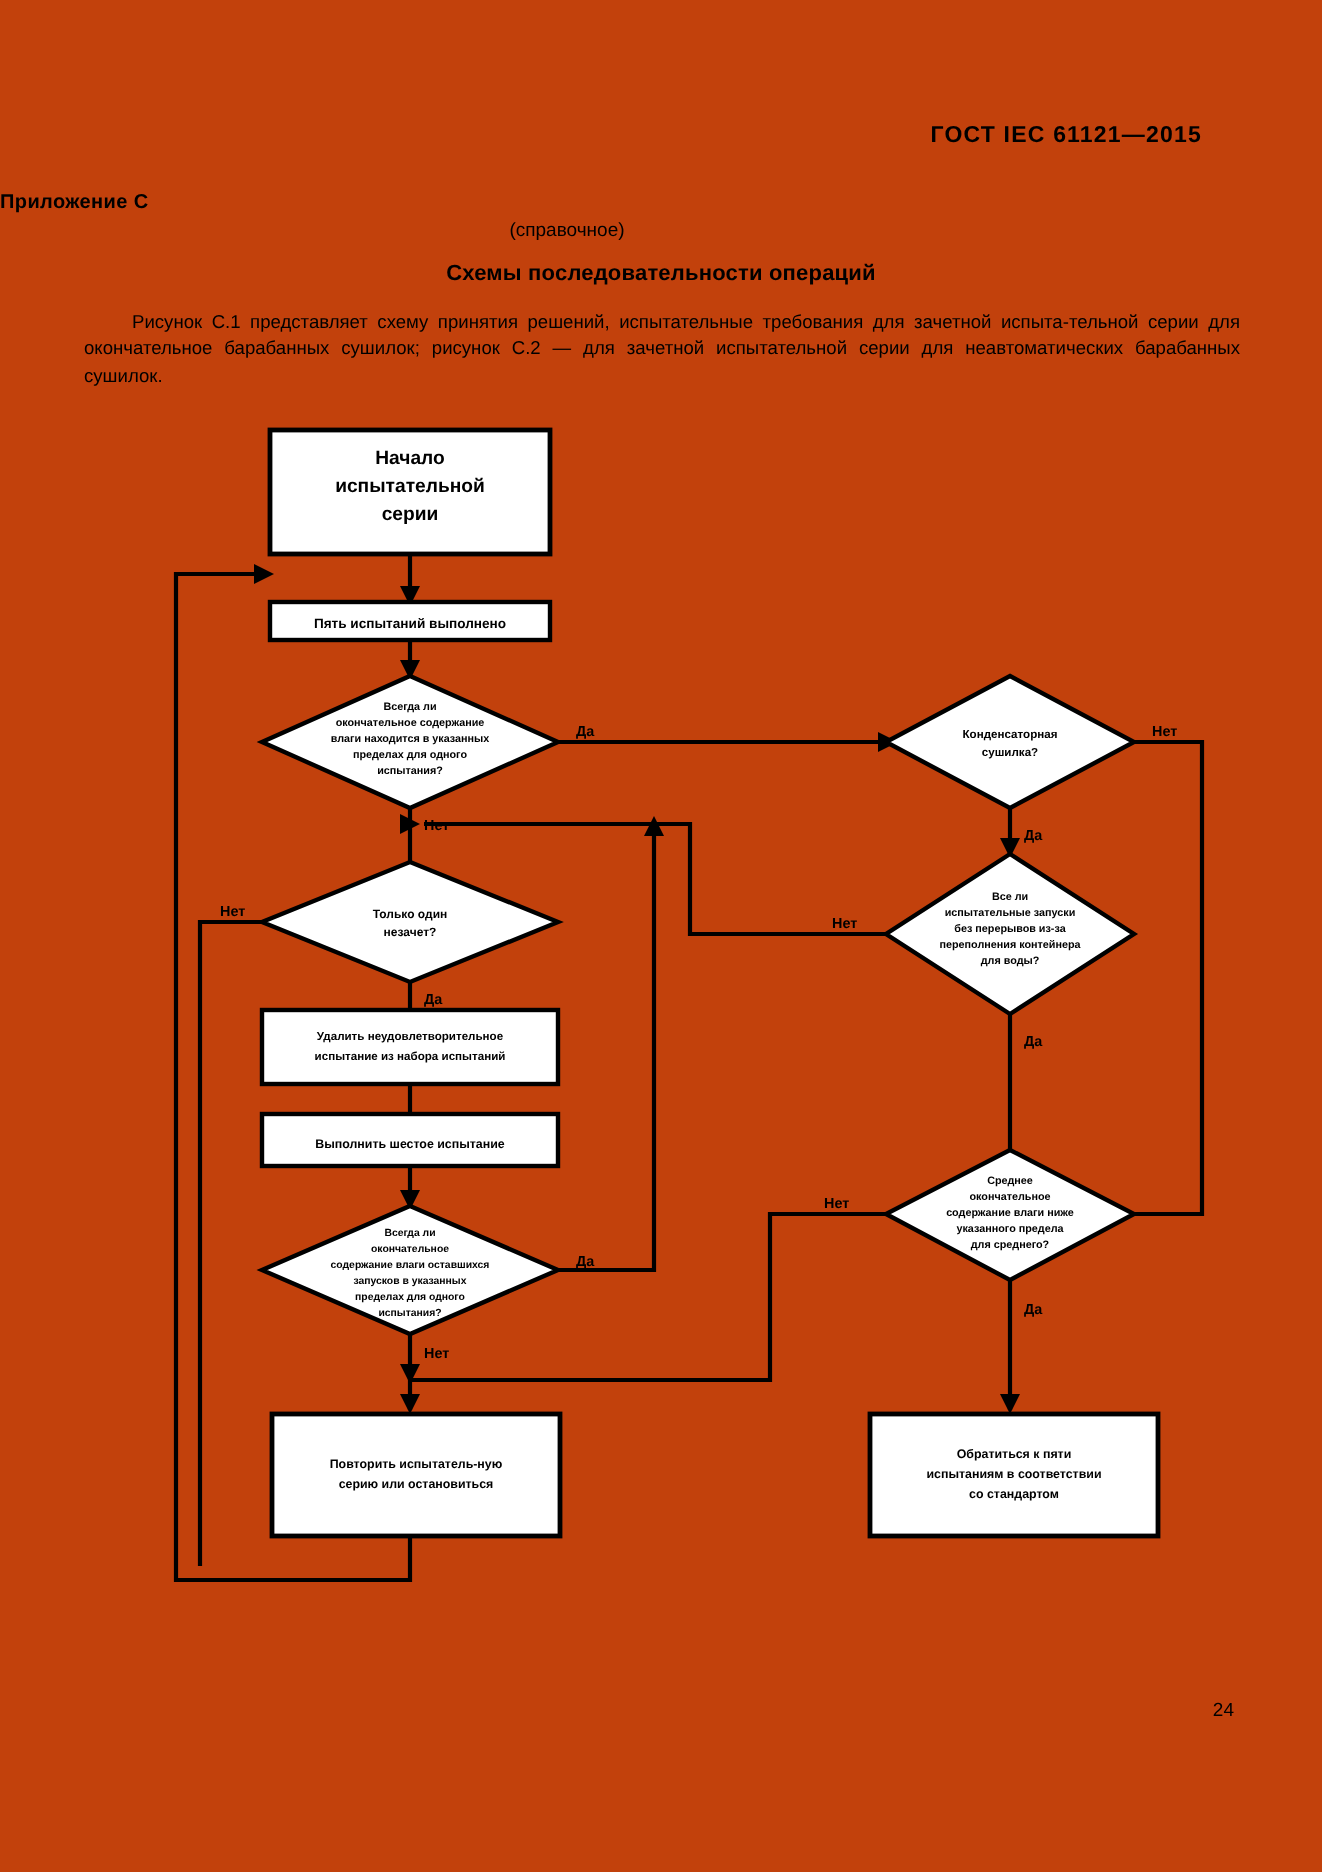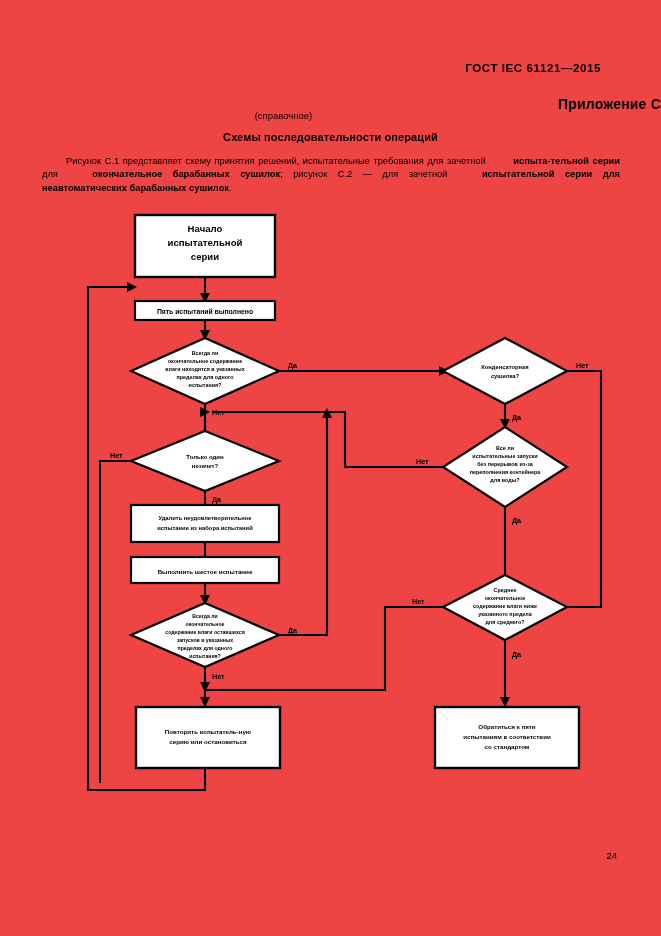--- a/index.html
+++ b/index.html
@@ -2,50 +2,50 @@
 <html><head>
 <meta charset="utf-8">
 <style>
   html,body{margin:0;padding:0;background:#ffffff;}
   body{
     width:661px;height:936px;position:relative;overflow:hidden;
     font-family:"Liberation Sans","DejaVu Sans",sans-serif;
     color:#000;
     -webkit-font-smoothing:none;
   }
-  .page{position:absolute;inset:0;background:#ef4444;}
+  .page{position:absolute;inset:0;background:#c2410c;}
 
   
   .doc-header{
     position:absolute;top:62px;right:60px;
     font-size:11.5px;font-weight:bold;letter-spacing:.6px;
     white-space:nowrap;
   }
 
   
   .annex-title{
-    position:absolute;top:96px;left:0;width:661px;text-align:right;
-    font-size:14px;font-weight:bold;letter-spacing:.2px;
+    position:absolute;top:96px;left:0;width:661px;text-align:left;
+    font-size:10px;font-weight:bold;letter-spacing:.2px;
   }
   .annex-sub{
     position:absolute;top:110px;left:0;width:567px;text-align:center;
     font-size:9.5px;
   }
   .section-title{
     position:absolute;top:131px;left:0;width:661px;text-align:center;
     font-size:11px;font-weight:bold;letter-spacing:.1px;
   }
 
   
   .intro{
     position:absolute;top:155px;left:42px;width:578px;
     font-size:9.3px;line-height:13.4px;text-align:justify;
     text-indent:24px;
   }
-  .intro b{font-weight:bold;margin-left:24px;}
+  .intro b{font-weight:normal;}
 
   
   .flow{position:absolute;top:205px;left:0;width:583px;height:600px;}
   .flow svg{display:block;}
 
   
   .caption{
     position:absolute;top:810px;left:42px;width:578px;
     font-size:8.8px;line-height:13px;text-align:center;color:#1a1a1a;
   }

